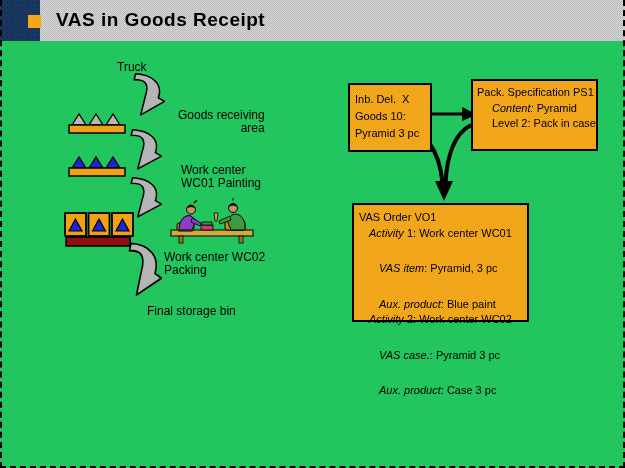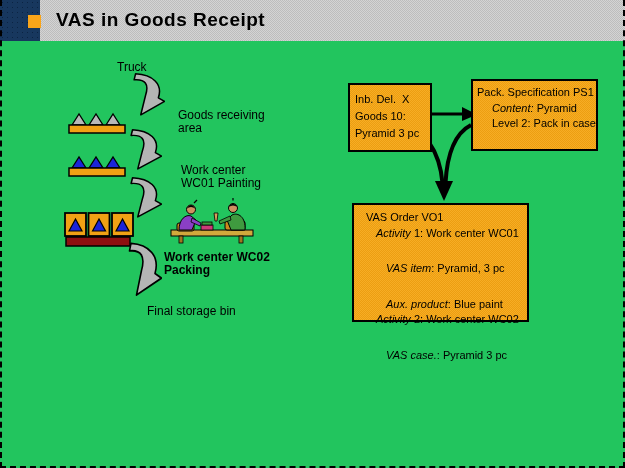--- a/index.html
+++ b/index.html
@@ -35,48 +35,48 @@
     background-color:#f2a51a;
     background-image:conic-gradient(#f7ad24 25%, #ec9e11 0 50%, #f7ad24 0 75%, #ec9e11 0);
     background-size:2px 2px;
     font-size:11px;z-index:6;
   }
   .obox .bline{white-space:pre;}
   .obox i{font-style:italic;}
   .box-inb{left:315px;top:83px;width:84px;height:69px;padding:6px 5px;line-height:17px;margin-left:33px;}
   .box-pack{left:471px;top:79px;width:127px;height:72px;padding:4px 4px;line-height:15.5px;}
   .box-pack .sub{padding-left:3px;margin-left:12px;}
-  .box-vas{left:352px;top:203px;width:177px;height:119px;padding:5px 12px;line-height:15.5px;}
+  .box-vas{left:352px;top:203px;width:177px;height:119px;padding:5px 5px;line-height:15.5px;}
   .box-vas .ind1{padding-left:10px;}
   .box-vas .ind2{padding-left:20px;margin-top:20px;}
 </style>
 </head>
 <body>
 
 <div class="slide">
 
   <div class="titlebar">
     <div class="logo-navy"></div>
     <div class="logo-orange"></div>
     <div class="page-title">VAS in Goods Receipt</div>
   </div>
 
   <div class="lbl" style="left:117px;top:61px;">Truck</div>
 
-  <div class="lbl" style="left:178px;top:109px;">
+  <div class="lbl" style="left:178px;top:109px;text-align:right;">
     <div>Goods receiving</div>
     <div>area</div>
   </div>
 
   <div class="lbl" style="left:181px;top:164px;">
     <div>Work center</div>
     <div>WC01 Painting</div>
   </div>
 
-  <div class="lbl" style="left:164px;top:251px;font-weight:bold;">
+  <div class="lbl" style="left:164px;top:251px;">
     <div>Work center WC02</div>
     <div>Packing</div>
   </div>
 
   <div class="lbl" style="left:107px;top:305px;padding-left:40px;">Final storage bin</div>
 
   <svg class="gfx" style="left:127px;top:72px;" width="38" height="46" viewBox="0 0 40 50" preserveAspectRatio="none">
     <path d="M9 2 C27 3 38 13 33 28 L39.5 32 L14.5 46.5 L19.5 25.5 C23.5 13 19 7.5 7.5 8.5 Z" fill="#b5b5b5" stroke="#000" stroke-width="1.6" stroke-linejoin="round"></path>
   </svg>
   <svg class="gfx" style="left:124px;top:128px;" width="38" height="44" viewBox="0 0 40 50" preserveAspectRatio="none">
@@ -154,16 +154,17 @@
     <div class="bline sub">Level 2: Pack in case</div>
   </div>
 
   <div class="obox box-vas">
     <div class="bline">VAS Order VO1</div>
     <div class="bline ind1"><i>Activity</i><span> 1: Work center WC01</span></div>
     <div class="bline ind2"><i>VAS item</i><span>: Pyramid, 3 pc</span></div>
     <div class="bline ind2"><i>Aux. product</i><span>: Blue paint</span></div>
     <div class="bline ind1"><i>Activity</i><span> 2: Work center WC02</span></div>
     <div class="bline ind2"><i>VAS case.</i><span>: Pyramid 3 pc</span></div>
+    <div class="bline ind2"><i>Aux. product</i><span>: Case 3 pc</span></div>
   </div>
 
   <div class="slide-border"></div>
 </div>
 
 </body></html>

